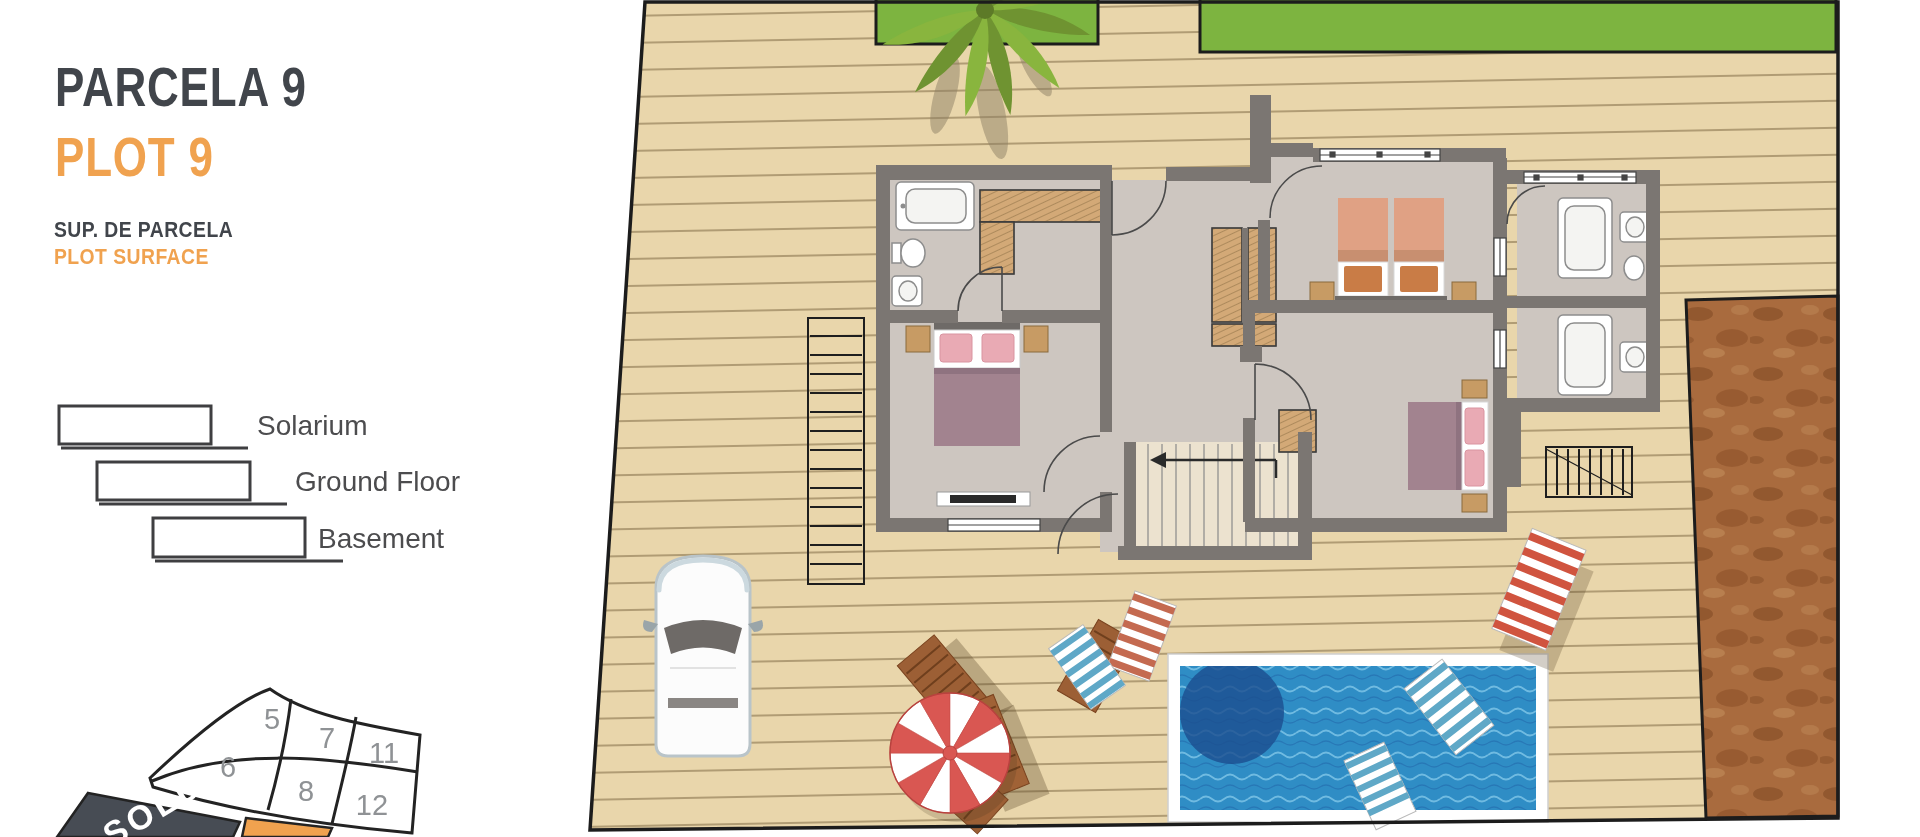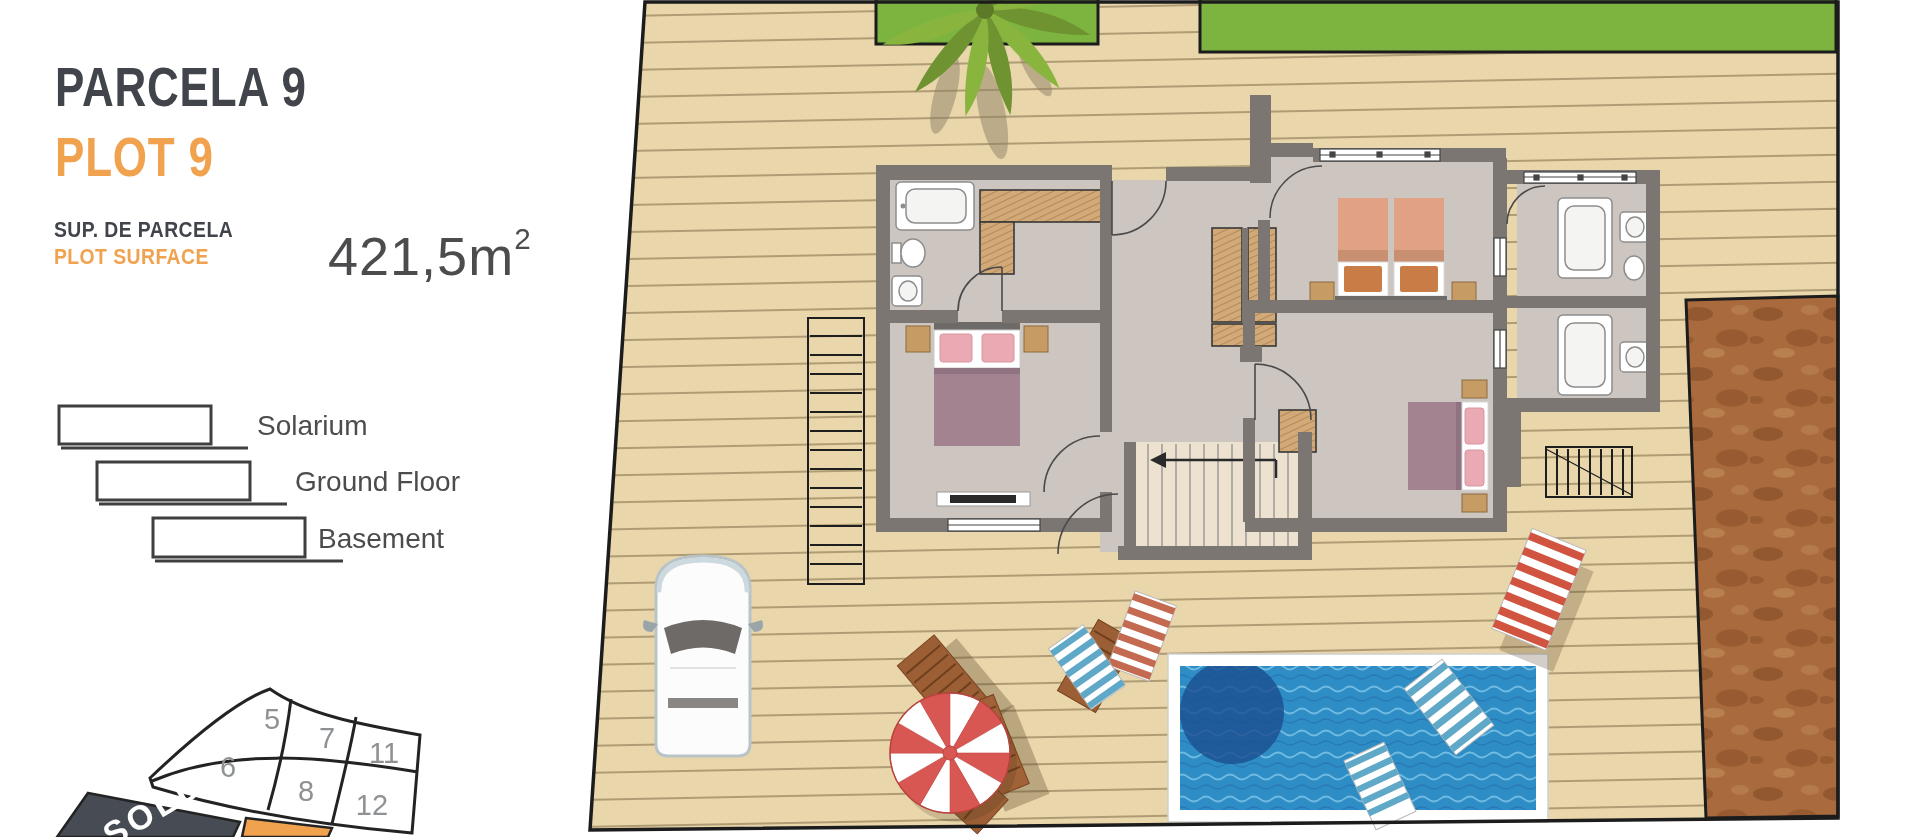--- a/index.html
+++ b/index.html
@@ -20,21 +20,20 @@
 </style>
 </head>
 <body>
 
 <div class="page">
 
   <div class="t-big t-es">PARCELA 9</div>
   <div class="t-big t-en">PLOT 9</div>
   <div class="t-small s-es">SUP. DE PARCELA</div>
   <div class="t-small s-en">PLOT SURFACE</div>
-  <div class="surface-value"><span>421,5m</span><sup>2</sup></div>
 
   <svg class="plan-svg" viewBox="0 0 1920 837">
     <defs>
       <pattern id="planks" width="46" height="27" patternUnits="userSpaceOnUse" patternTransform="rotate(-1.1)">
         <rect width="46" height="27" fill="#e9d6ab"></rect>
         <line x1="0" y1="1" x2="46" y2="1" stroke="#8a744e" stroke-width="1.5" opacity=".8"></line>
       </pattern>
       <pattern id="hatch" width="6" height="9" patternUnits="userSpaceOnUse" patternTransform="rotate(65)">
         <line x1="0" y1="0" x2="0" y2="9" stroke="#5f4a26" stroke-width="1.1"></line>
       </pattern>

